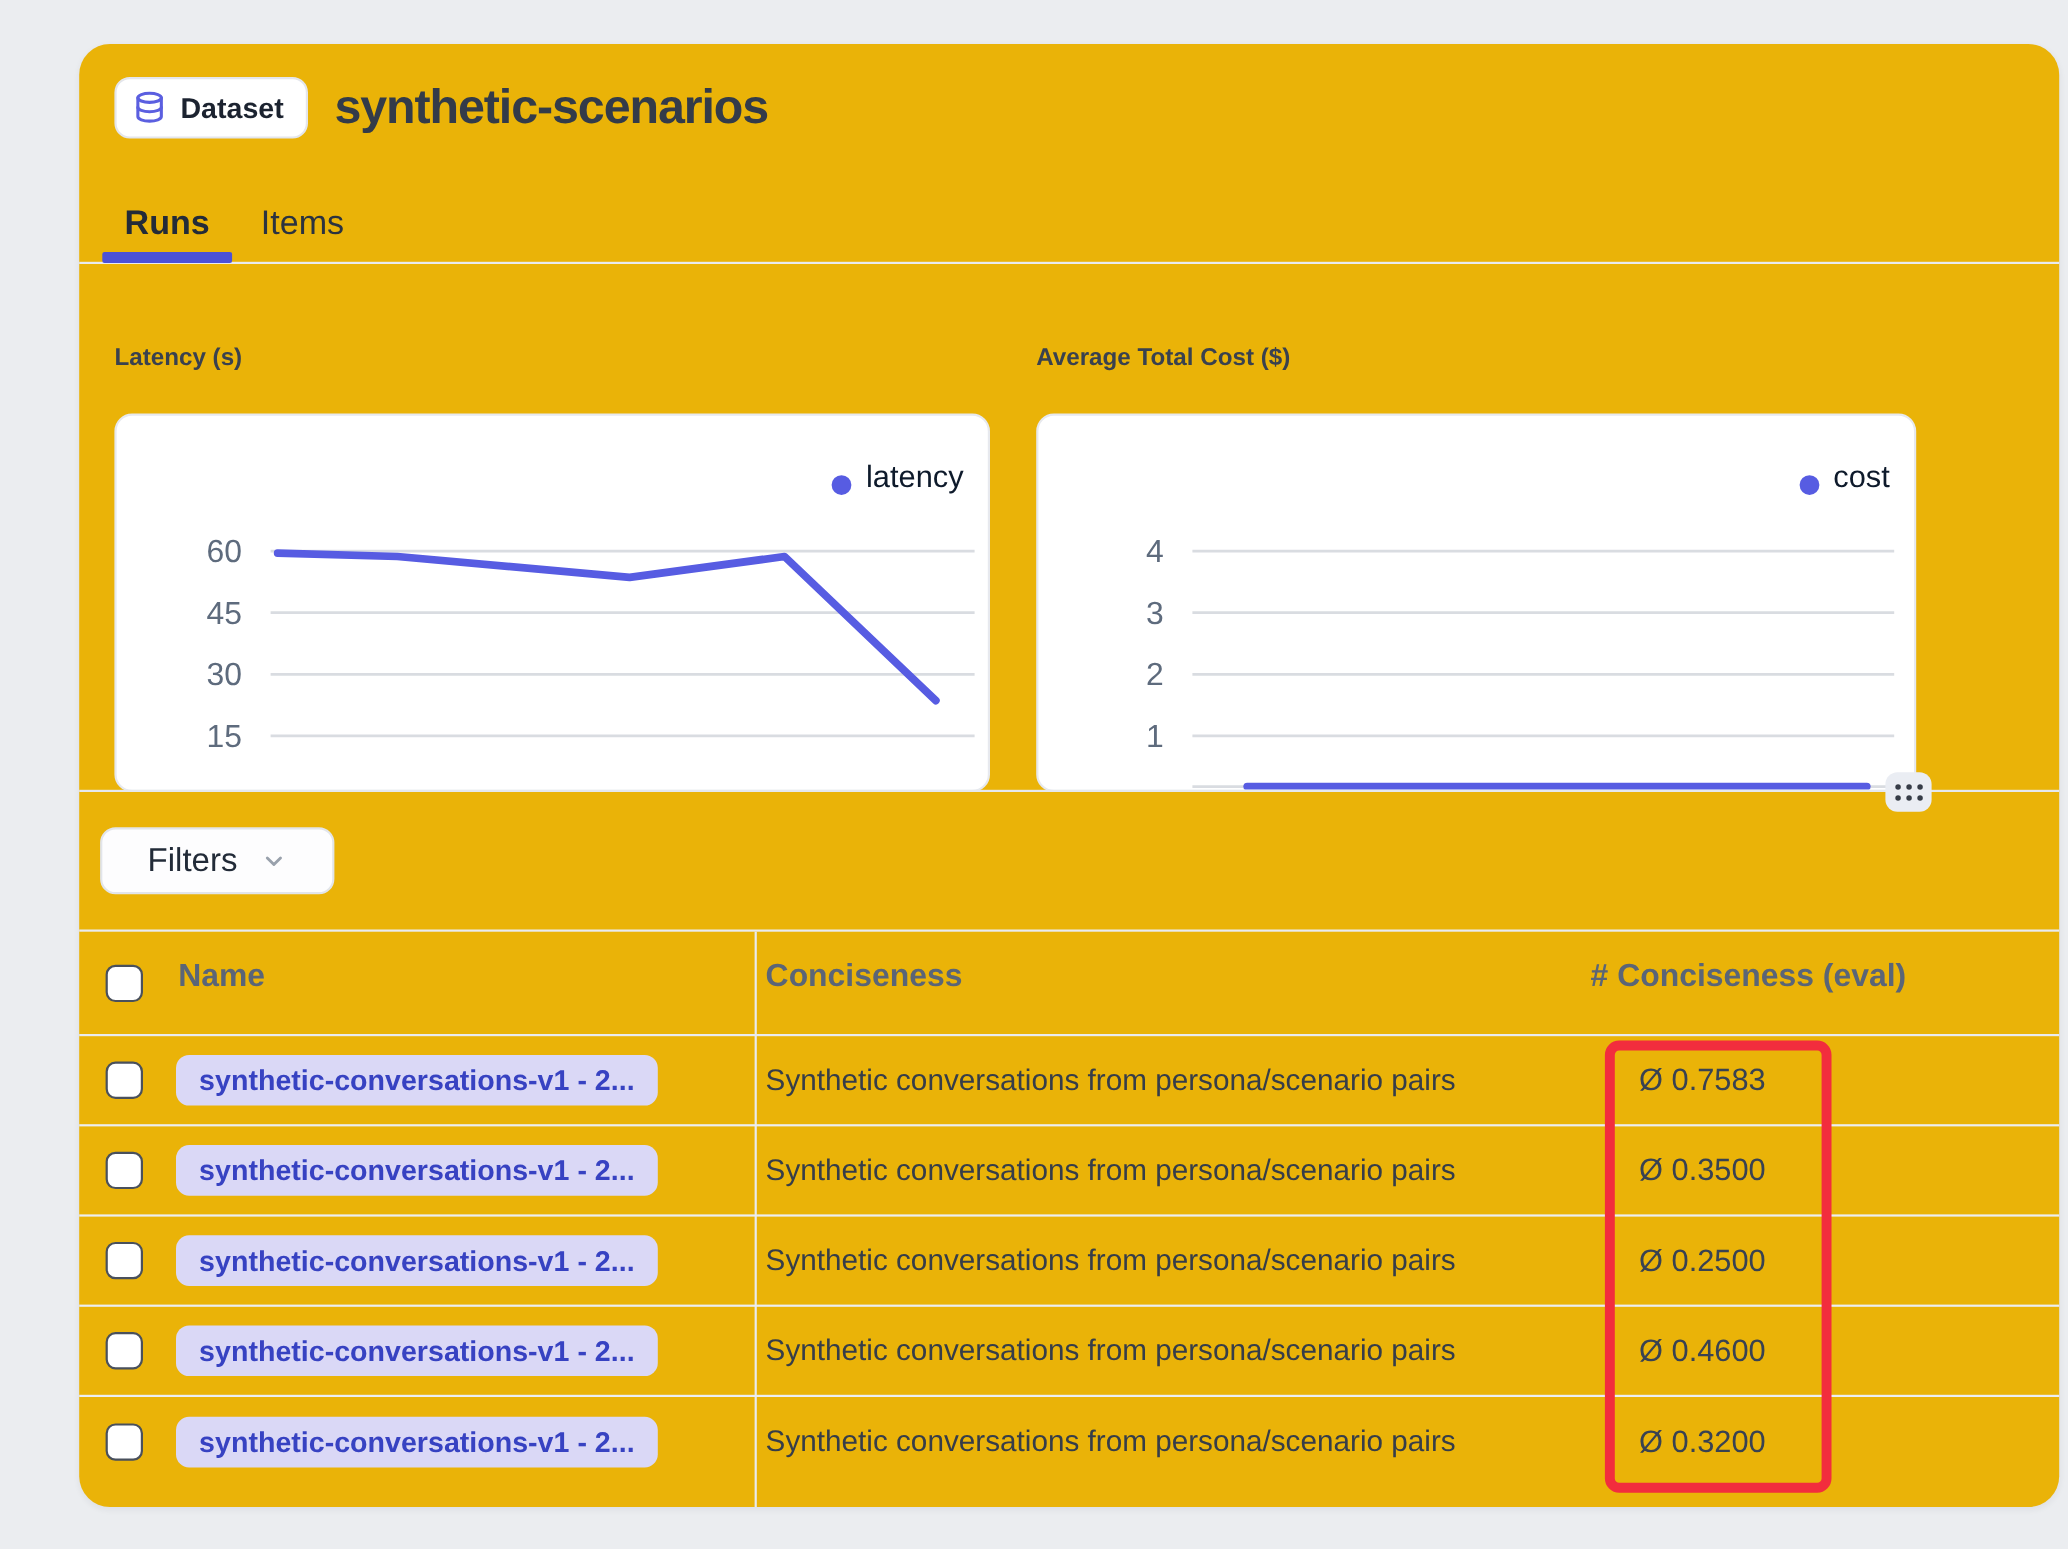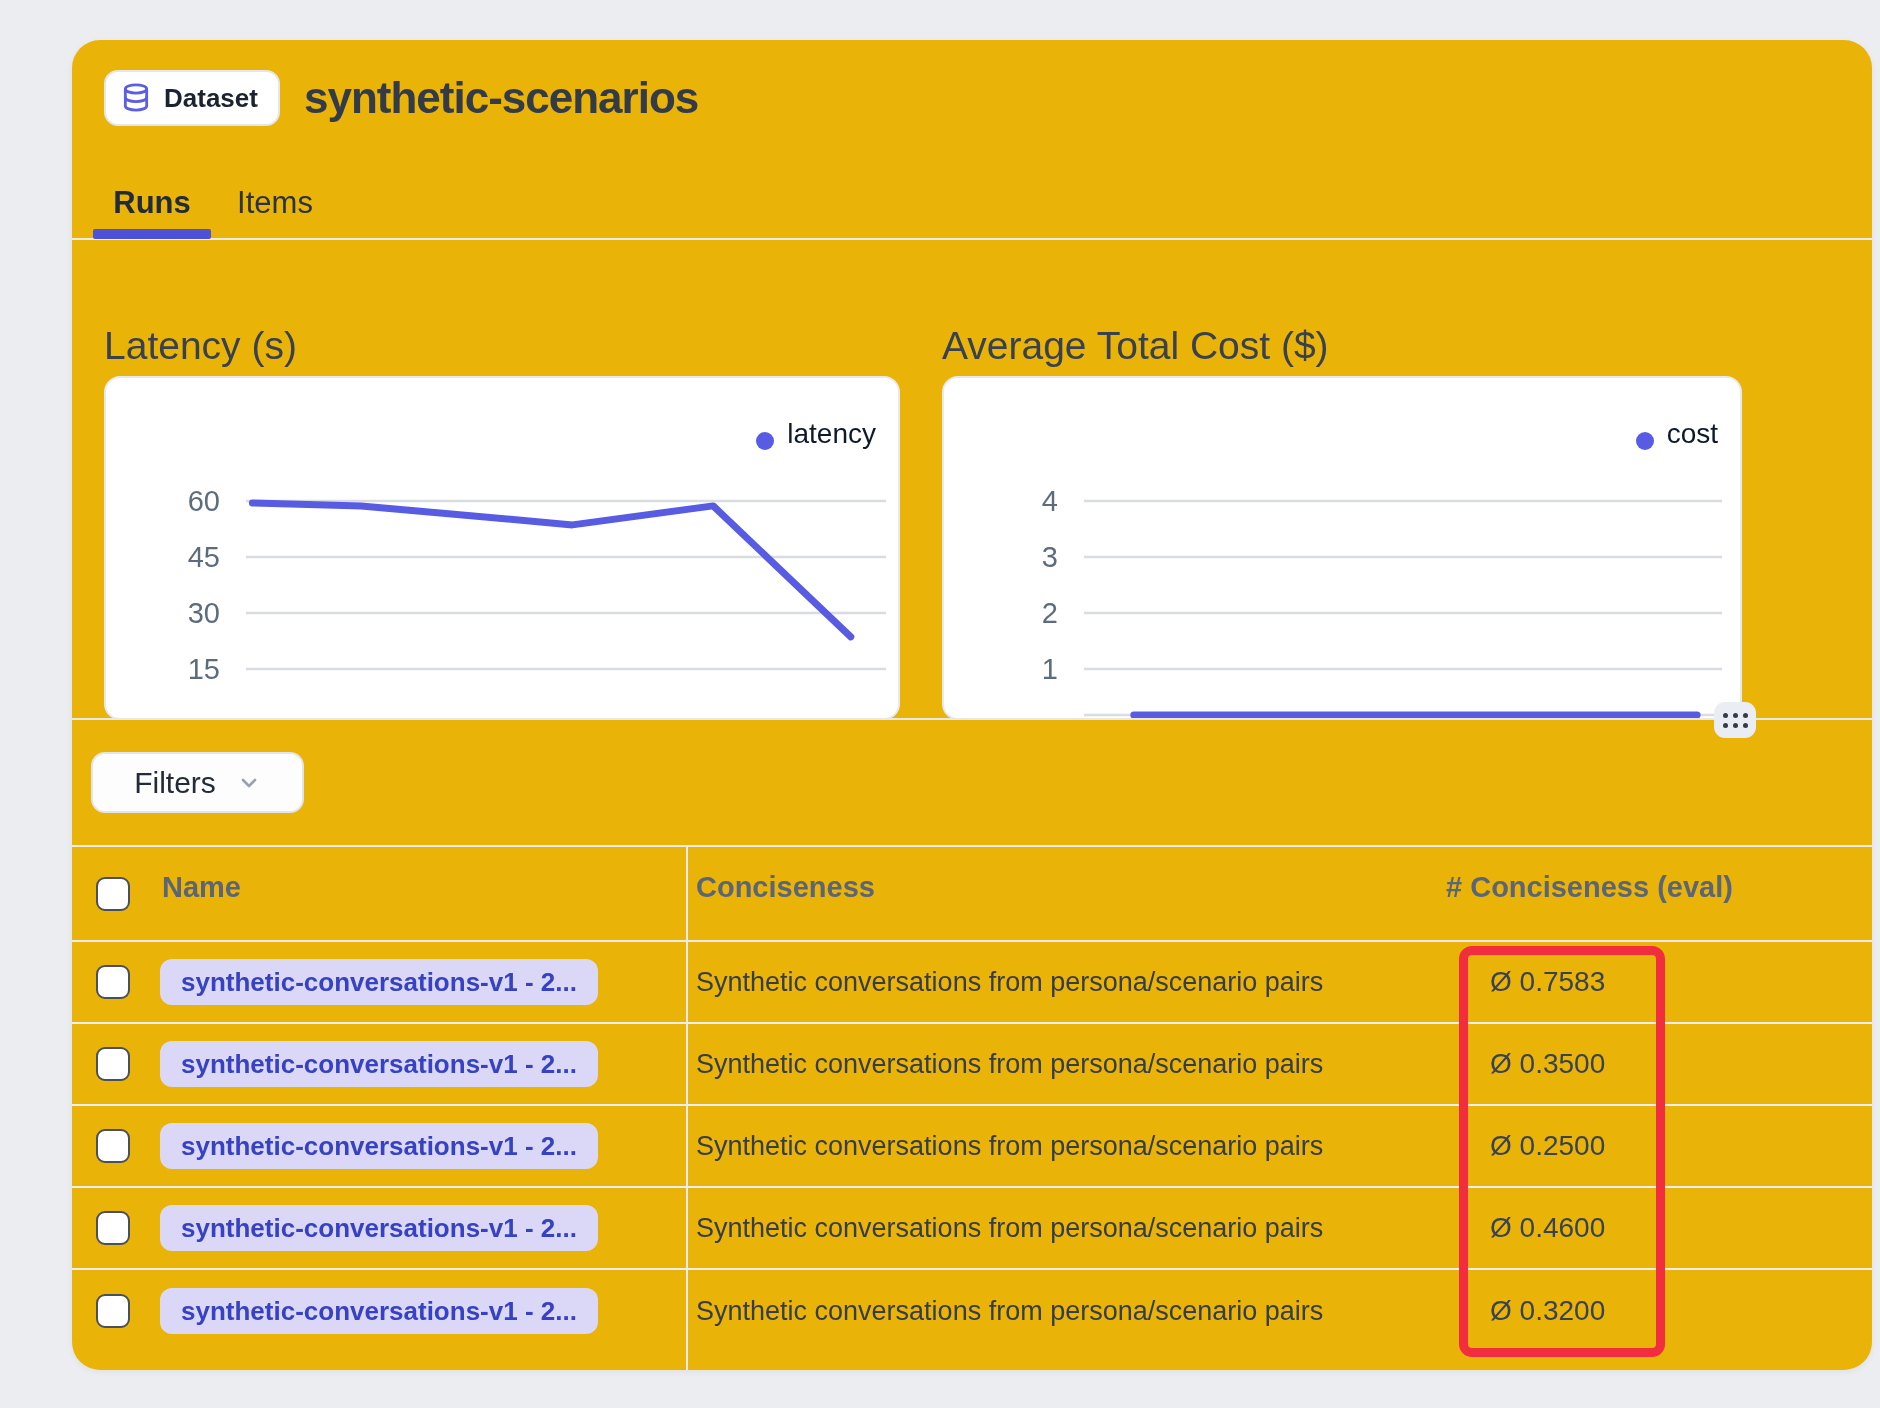--- a/index.html
+++ b/index.html
@@ -38,21 +38,21 @@
     font-size:31px;color:#242c3a;cursor:pointer;
   }
   .tab-runs{left:21px;width:118px;font-weight:bold;color:#20283500;color:#232b38;}
   .tab-items{left:143px;width:120px;color:#2b3340;}
   .tab-underline{
     position:absolute;left:21px;bottom:-1px;width:118px;height:10px;
     background:#4c51d7;border-radius:2px;
   }
   
   .chart-title{
-    position:absolute;top:284px;font-size:39px;font-weight:normal;color:#39414f;
+    position:absolute;top:272px;font-size:22px;font-weight:bold;color:#39414f;
   }
   .chart-title-1{left:32px;}
   .chart-title-2{left:870px;}
   .chart-card{
     position:absolute;top:336px;height:344px;background:#ffffff;
     border:2px solid #e7e9ee;border-radius:16px;box-sizing:border-box;overflow:hidden;
   }
   .chart-card-1{left:32px;width:796px;}
   .chart-card-2{left:870px;width:800px;}
   .chart-card svg{position:absolute;left:0;top:0;}

